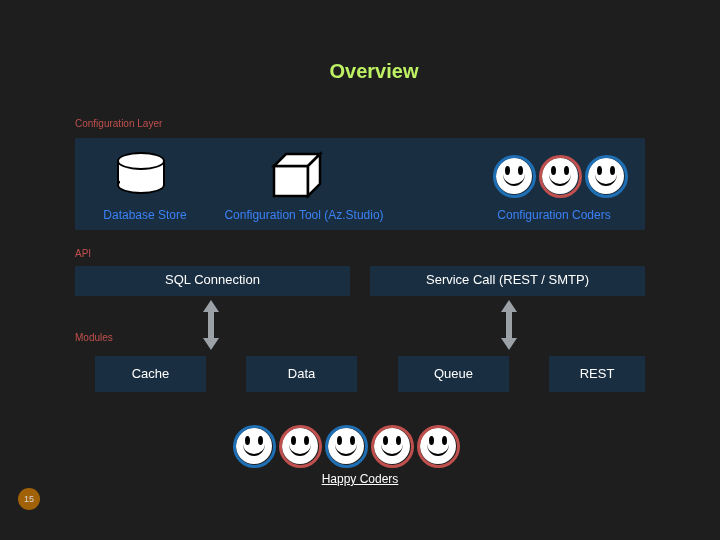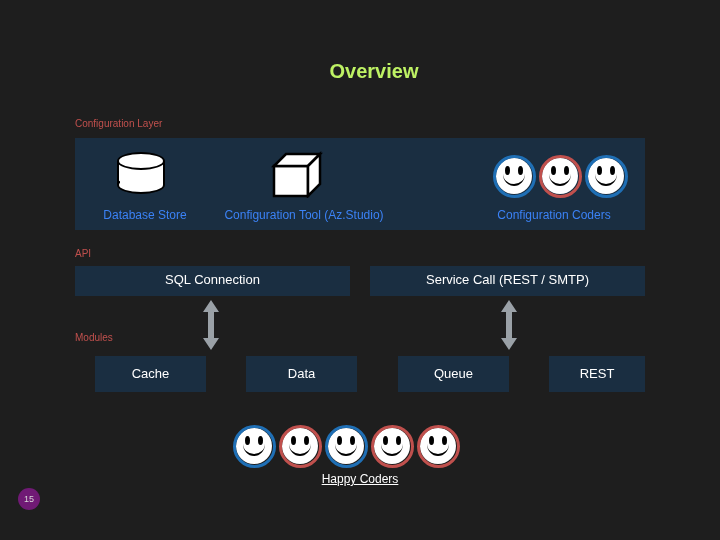--- a/index.html
+++ b/index.html
@@ -183,21 +183,21 @@
   .bi-arrow svg { display: block; width: 100%; height: 100%; }
   .ar1 { top: 300px; left: 201px; height: 50px; }
   .ar2 { top: 300px; left: 499px; height: 50px; }
 
   
   .slide-num {
     position: absolute;
     left: 18px; bottom: 30px;
     width: 22px; height: 22px;
     border-radius: 50%;
-    background: #701a75;
+    background: #a16207;
     color: #d8d8d8;
     font-size: 9px;
     text-align: center;
     line-height: 22px;
   }
 </style>
 </head>
 <body>
 
 <div class="title">Overview</div>

